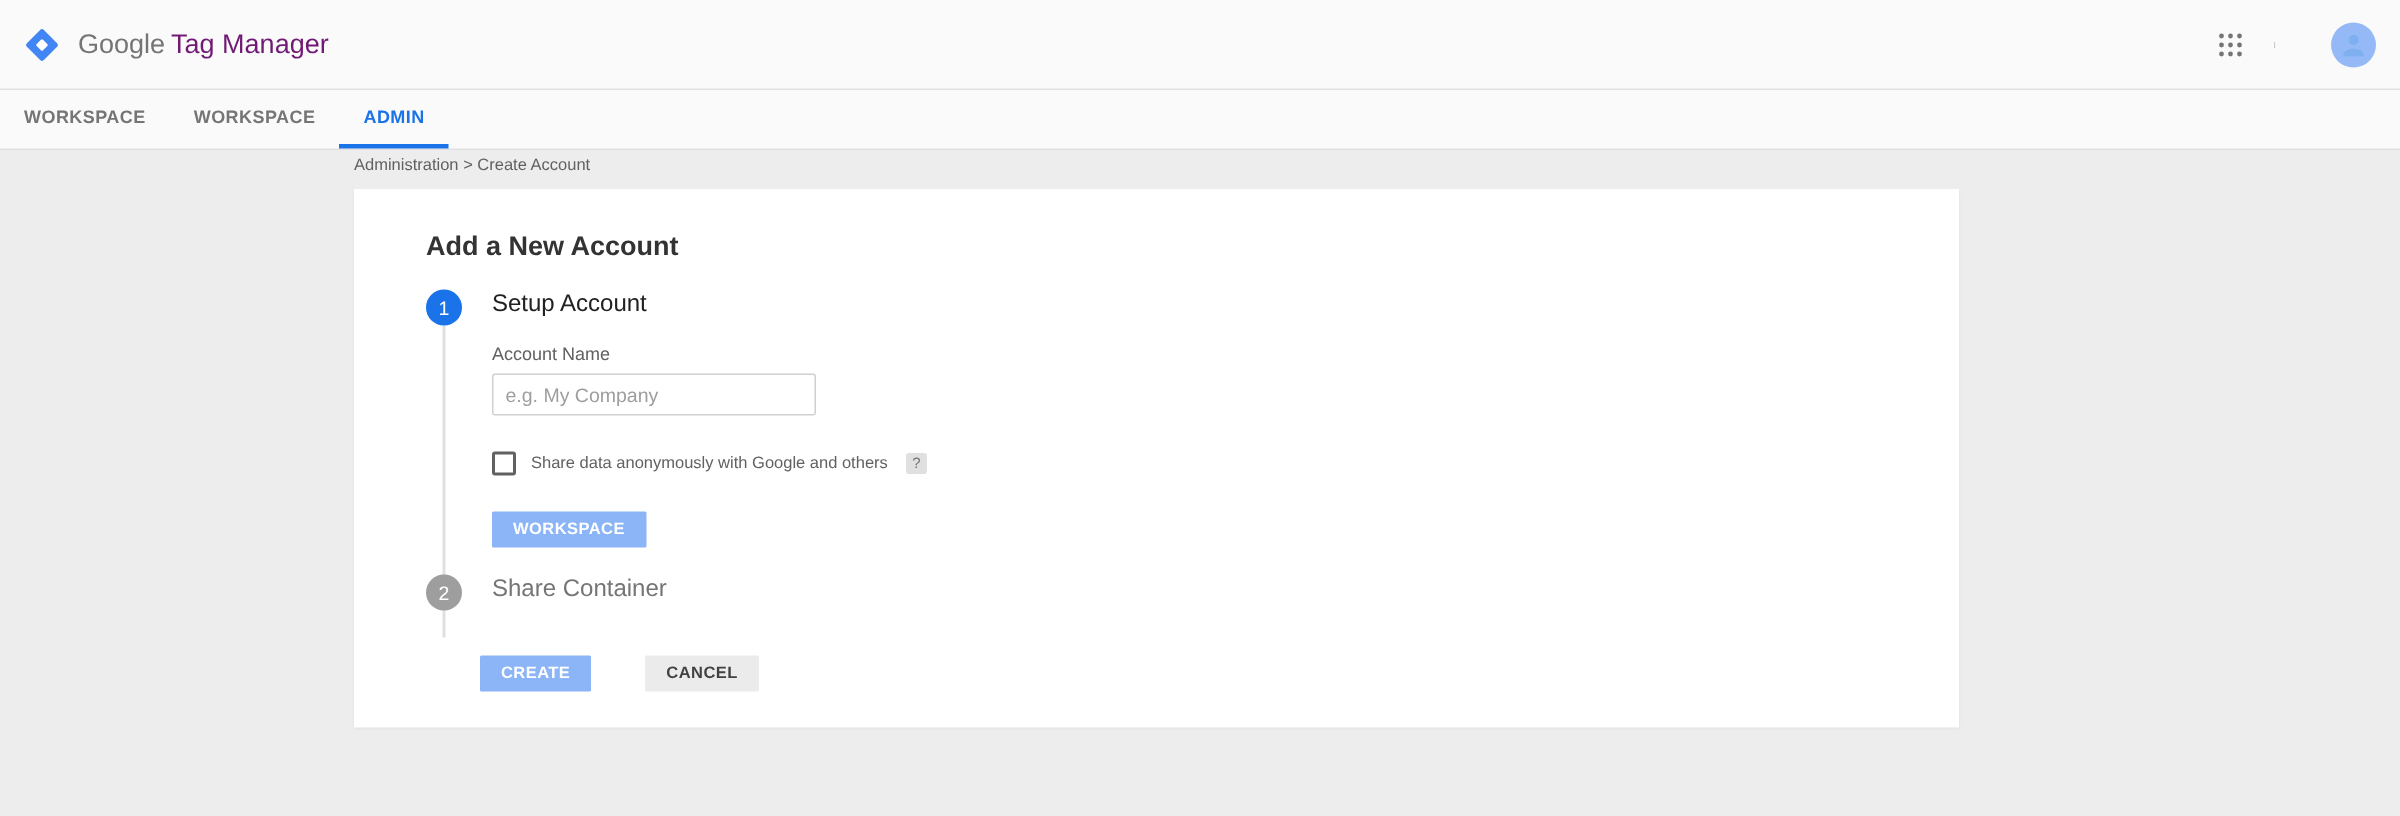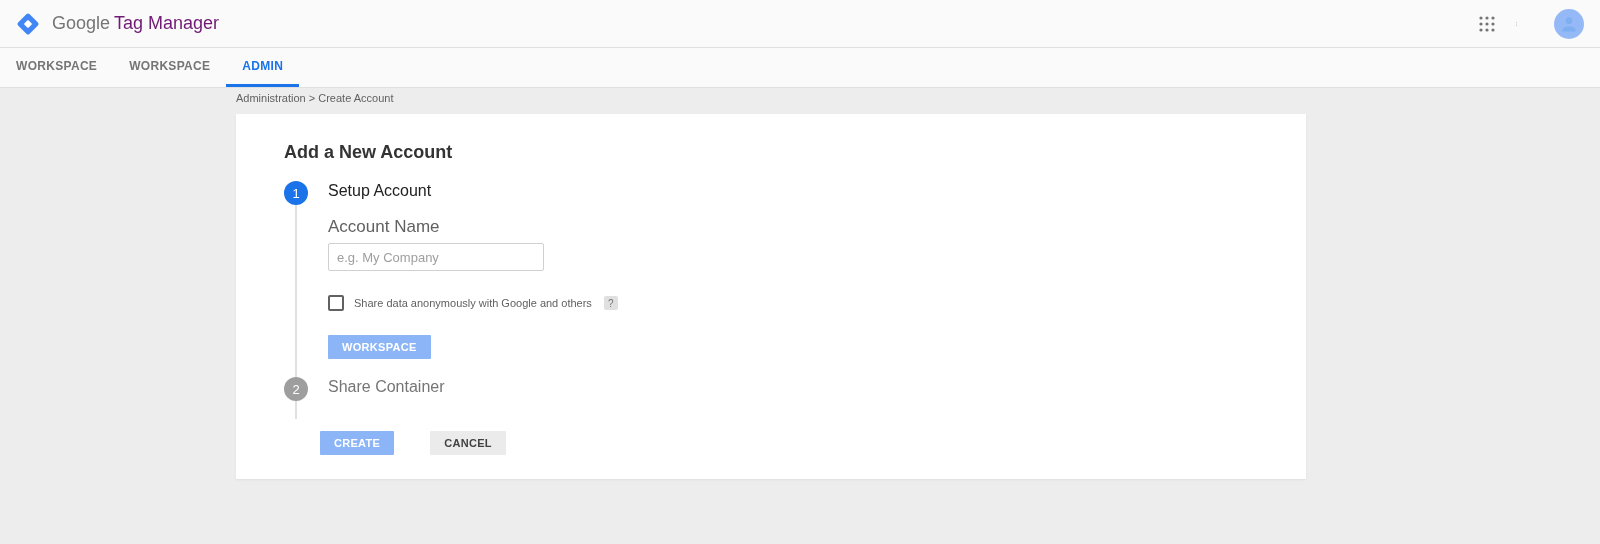--- a/index.html
+++ b/index.html
@@ -5,21 +5,21 @@
     * { box-sizing: border-box; margin: 0; padding: 0; }
     body {
       font-family: Arial, Helvetica, sans-serif;
       background: #fafafa;
       color: #212121;
       width: 1600px;
       height: 544px;
       overflow: hidden;
     }
     .header {
-      height: 48px;
+      height: 60px;
       background: #fafafa;
       border-bottom: 1px solid #e0e0e0;
       display: flex;
       align-items: center;
       padding: 0 16px;
     }
     .logo-mark {
       width: 24px; height: 24px;
       margin-right: 12px;
       display: inline-flex; align-items: center; justify-content: center;
@@ -111,21 +111,21 @@
     .step-body { margin-left: 44px; margin-top: 12px; margin-bottom: 18px; position: relative; }
     .connector {
       position: absolute;
       left: 11px;
       top: 24px;
       bottom: -18px;
       width: 2px;
       background: #e0e0e0;
     }
     .step1-block { position: relative; }
-    .field-label { font-size: 17px; color: #616161; margin-bottom: 6px; display:block; }
+    .field-label { font-size: 12px; color: #616161; margin-bottom: 6px; display:block; }
     .text-input {
       width: 216px; height: 28px;
       border: 1px solid #d0d0d0;
       border-radius: 2px;
       padding: 4px 8px;
       font-size: 13px;
       color: #333;
     }
     .text-input::placeholder { color: #9e9e9e; }
     .checkbox-row {

